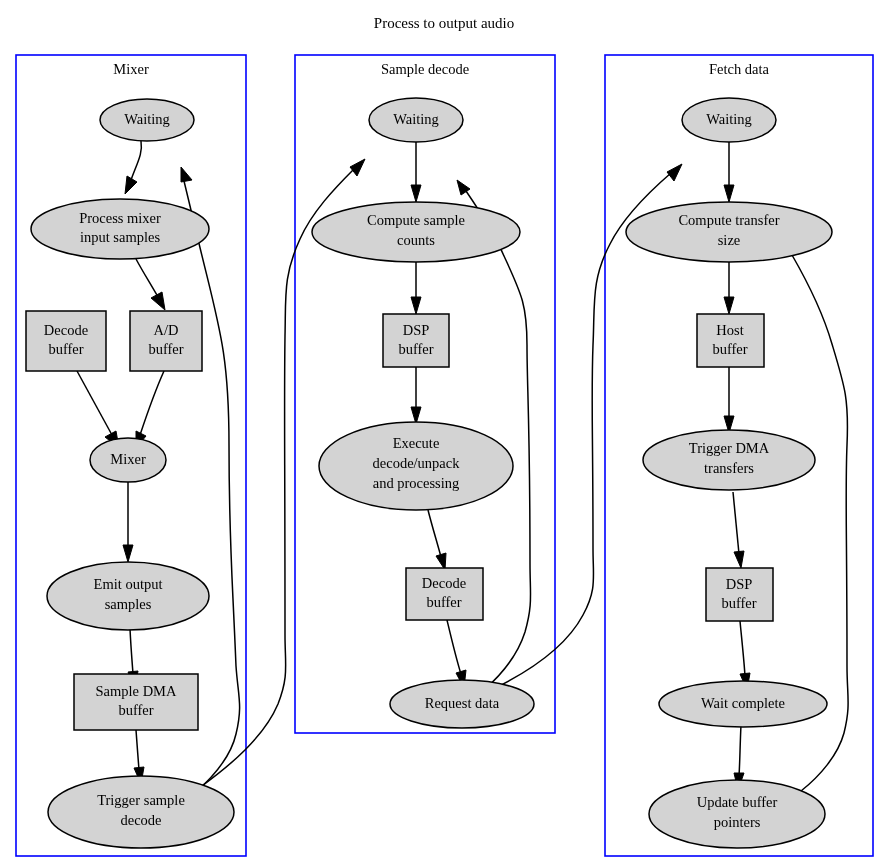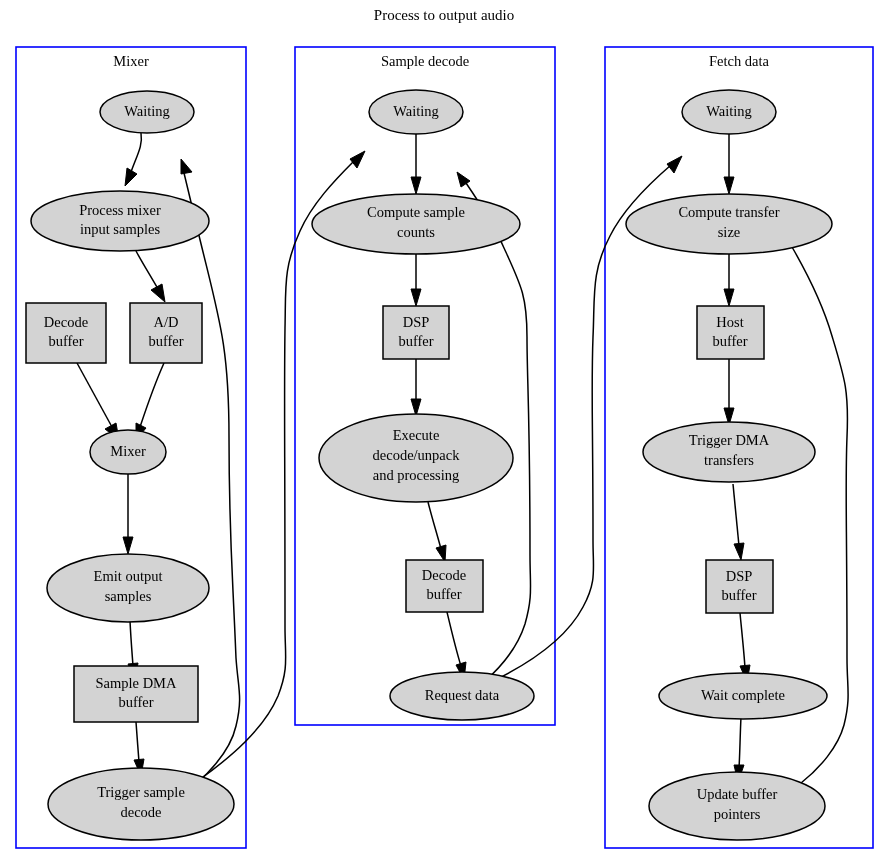--- a/index.html
+++ b/index.html
@@ -10,20 +10,21 @@
   body {
     width: 888px;
     height: 867px;
     font-family: "Liberation Serif", "DejaVu Serif", serif;
     overflow: hidden;
   }
   #diagram-root {
     position: relative;
     width: 888px;
     height: 709px;
+    margin-top: 8px;
   }
   svg#graph {
     display: block;
     width: 888px;
     height: 867px;
   }
   .cluster-box {
     fill: none;
     stroke: #0000ff;
     stroke-width: 1.6;

